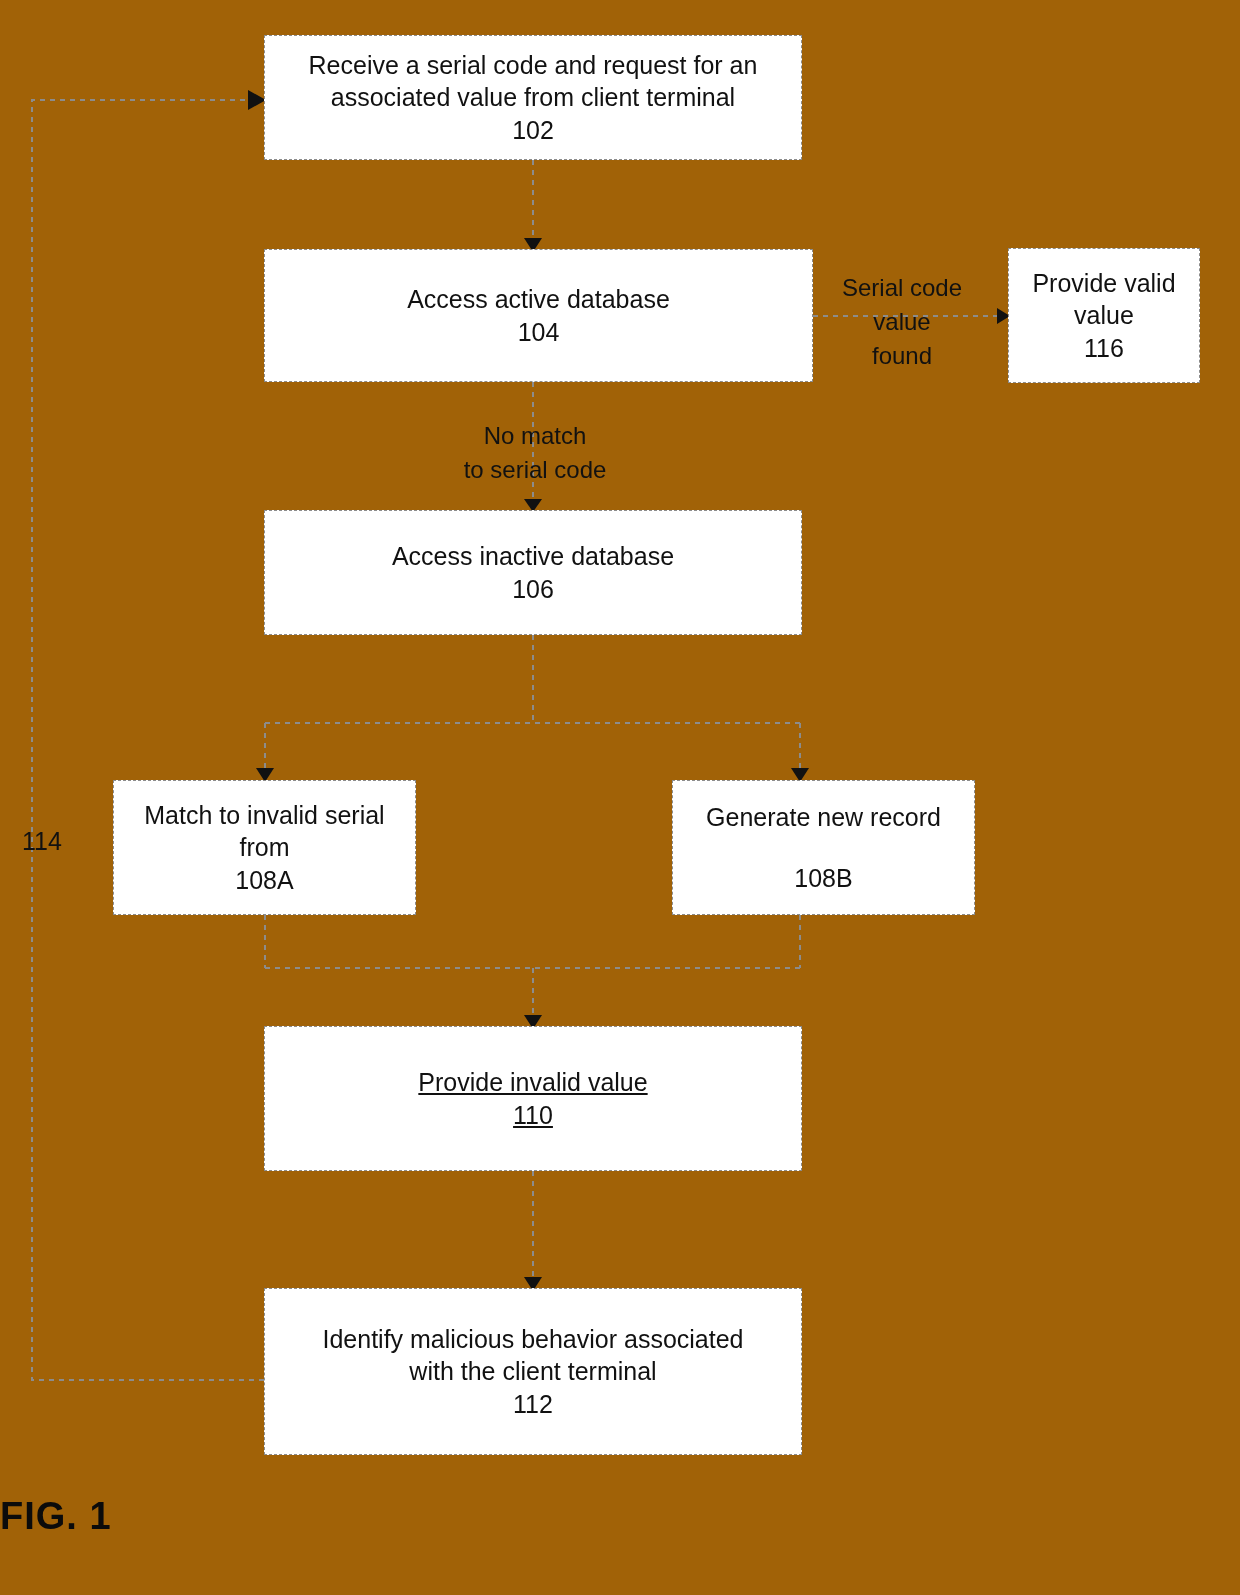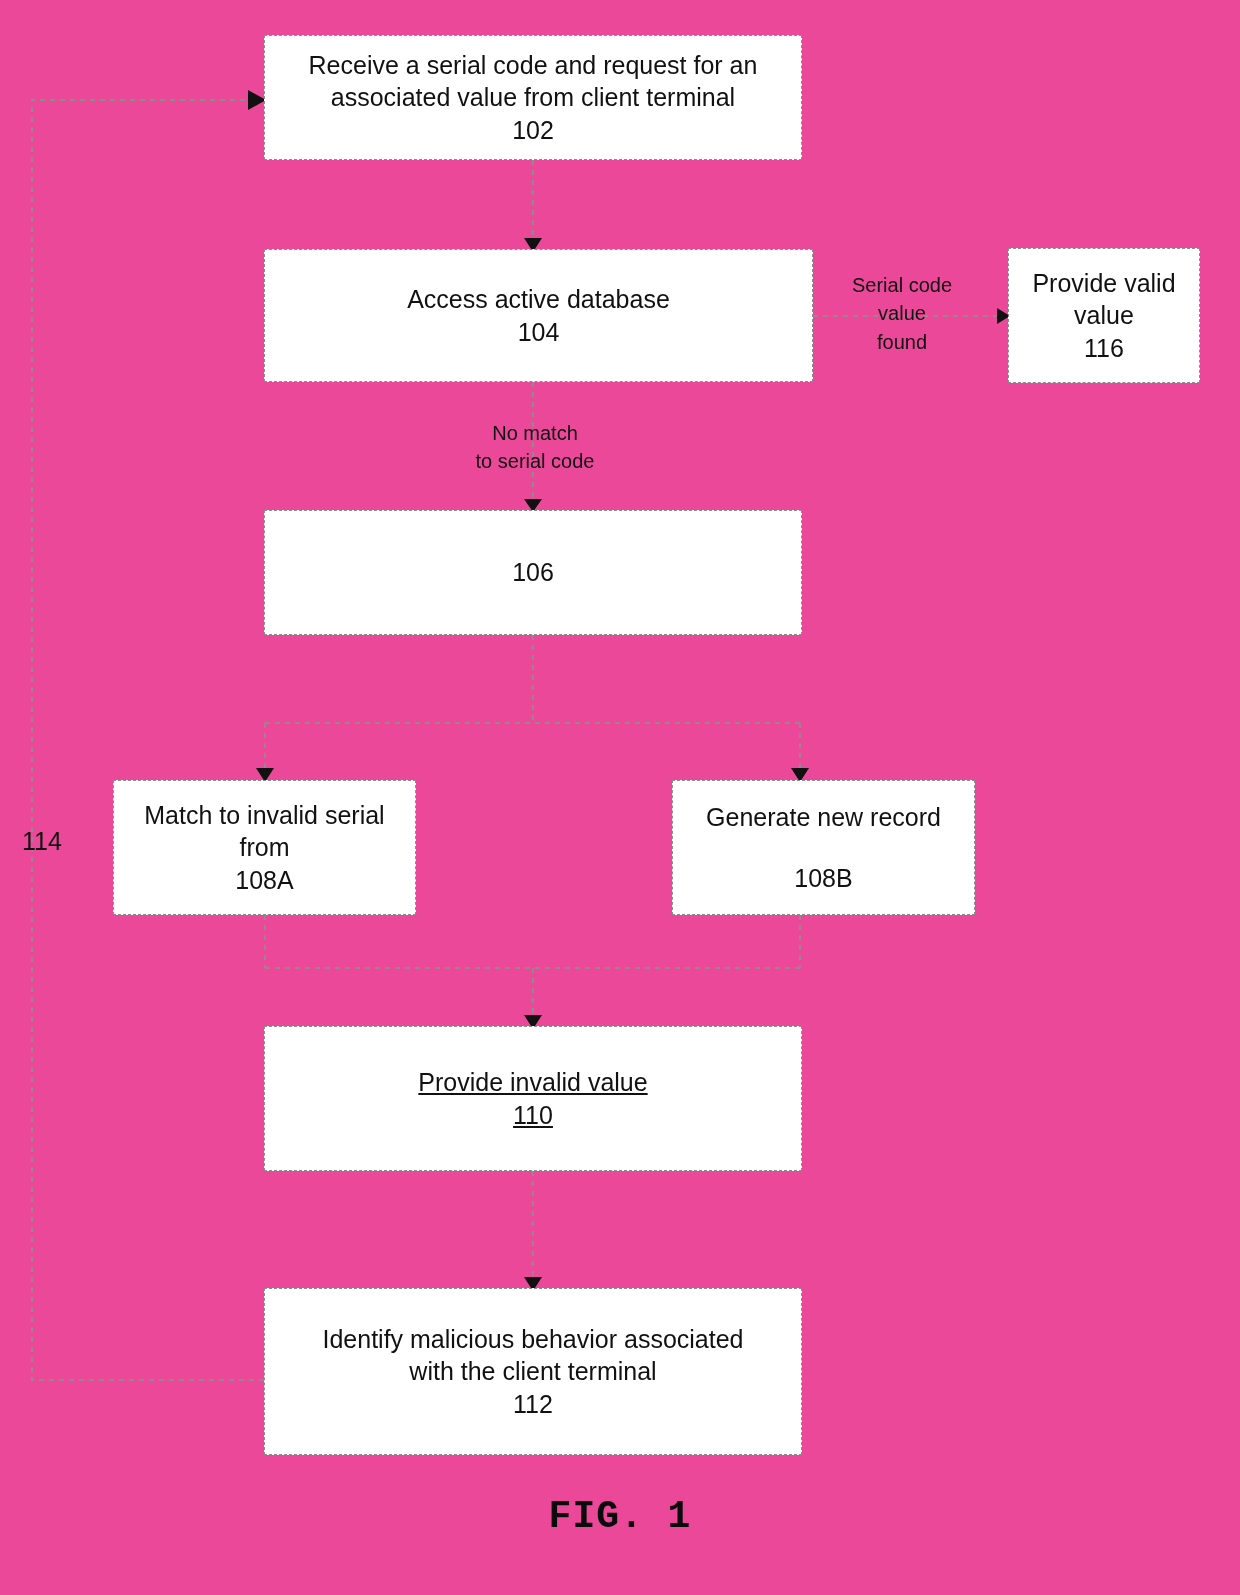--- a/index.html
+++ b/index.html
@@ -5,21 +5,21 @@
 <style>
   html, body {
     margin: 0;
     padding: 0;
     background: #ffffff;
   }
   #page {
     position: relative;
     width: 1240px;
     height: 1595px;
-    background: #ec4899;
+    background: #a16207;
     font-family: "Liberation Sans", sans-serif;
     overflow: hidden;
   }
   
   .node {
     position: absolute;
     box-sizing: border-box;
     border: 1px dashed #8c8c8c;
     background: #ffffff;
     display: flex;
@@ -42,21 +42,21 @@
   #node-108a{ left: 113px;  top: 780px;  width: 303px; height: 135px; }
   #node-108b{ left: 672px;  top: 780px;  width: 303px; height: 135px; gap: 28px; }
   #node-110 { left: 264px;  top: 1026px; width: 538px; height: 145px; text-decoration: underline; }
   #node-112 { left: 264px;  top: 1288px; width: 538px; height: 167px; }
 
   
   .edge-label {
     position: absolute;
     text-align: center;
     color: #111111;
-    font-size: 20px;
+    font-size: 24px;
     line-height: 1.42;
     white-space: nowrap;
   }
   #label-match-found { left: 836px; top: 271px; width: 132px; }
   #label-no-match    { left: 430px; top: 419px; width: 210px; }
 
   
   .ref-num {
     position: absolute;
     color: #111111;
@@ -64,26 +64,25 @@
     line-height: 1;
   }
   #ref-114 { left: 22px; top: 829px; }
 
   
   #fig-caption {
     position: absolute;
     left: 0;
     top: 1495px;
     width: 1240px;
-    text-align: center;
     font-size: 38px;
     font-weight: bold;
     letter-spacing: 1px;
     color: #0b0b0b;
-    font-family: Liberation Mono, monospace;
+    font-family: Liberation Sans, sans-serif;
   }
 
   
   #connectors {
     position: absolute;
     left: 0;
     top: 0;
     width: 1240px;
     height: 1595px;
     pointer-events: none;
@@ -137,20 +136,21 @@
     <span class="num">104</span>
   </div>
 
   <div class="node" id="node-116">
     <span class="line">Provide valid</span>
     <span class="line">value</span>
     <span class="num">116</span>
   </div>
 
   <div class="node" id="node-106">
+    <span class="line">Access inactive database</span>
     <span class="num">106</span>
   </div>
 
   <div class="node" id="node-108a">
     <span class="line">Match to invalid serial</span>
     <span class="line">from</span>
     <span class="num">108A</span>
   </div>
 
   <div class="node" id="node-108b">

